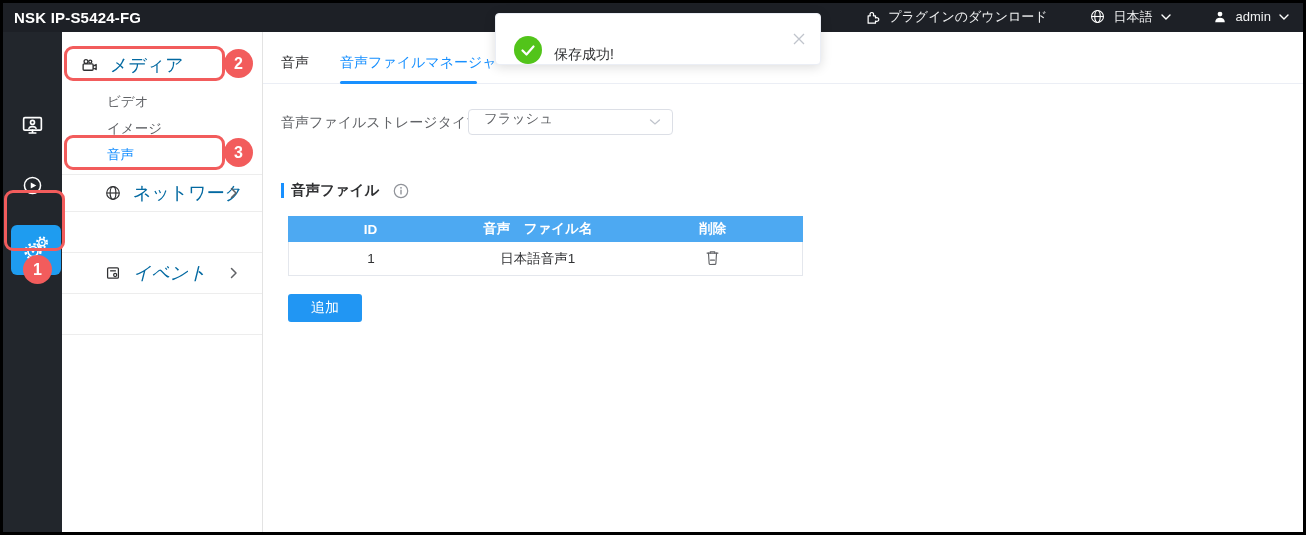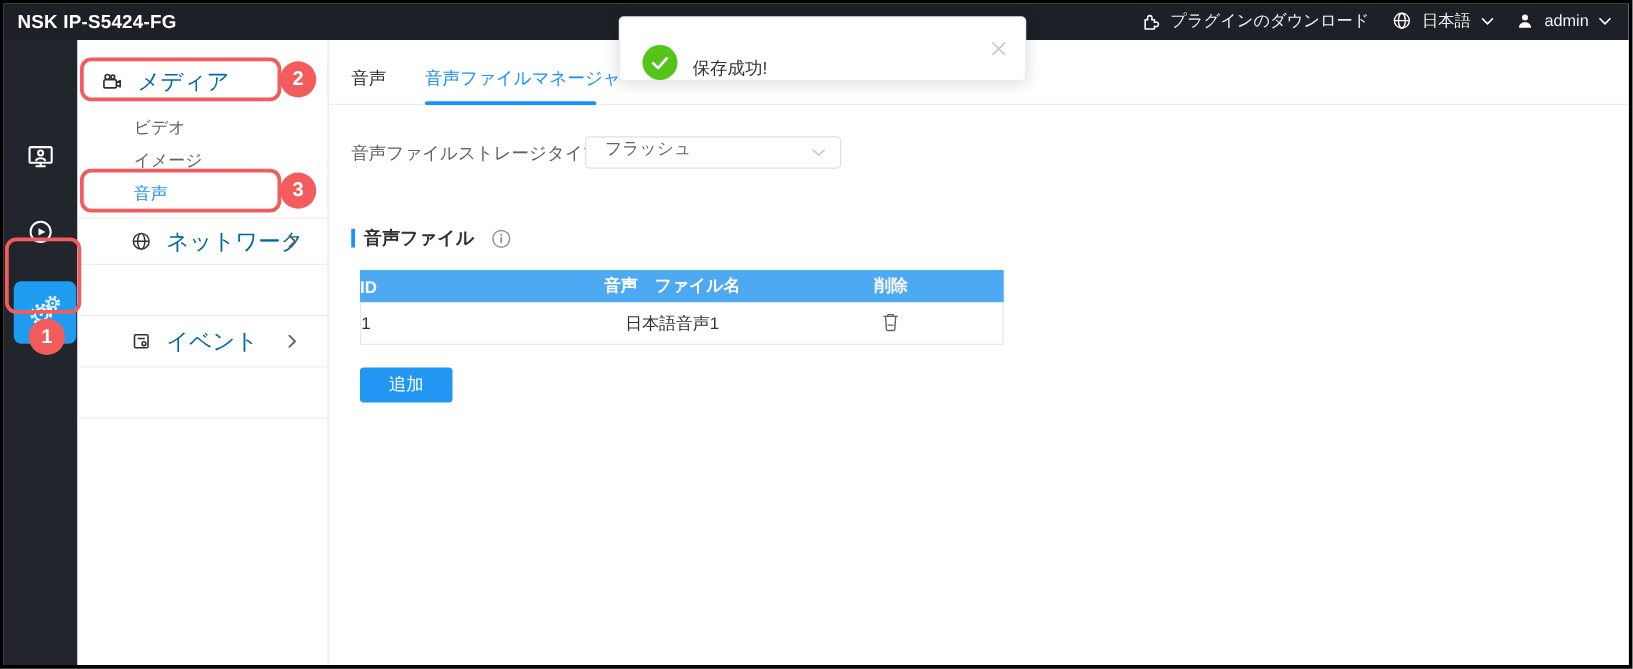--- a/index.html
+++ b/index.html
@@ -3,21 +3,21 @@
 <meta charset="utf-8">
 <style>
   * { margin:0; padding:0; box-sizing:border-box; }
   html,body { width:1306px; height:535px; }
   body { position:relative; background:#000; font-family:"Liberation Sans","DejaVu Sans",sans-serif; }
   .app { position:absolute; left:3px; top:3px; width:1300px; height:529px; background:#fff; overflow:hidden; }
 
   
   .topbar { position:absolute; left:0; top:0; right:0; height:29px; background:#1d2026; display:flex; align-items:center; }
   .topbar .title { color:#fff; font-size:15px; font-weight:bold; margin-left:11px; letter-spacing:.2px; }
-  .topbar-right { position:absolute; right:14px; top:0; height:27px; display:flex; align-items:center; gap:17px; }
+  .topbar-right { position:absolute; right:14px; top:0; height:27px; display:flex; align-items:center; gap:41px; }
   .tb-group { display:flex; align-items:center; gap:8px; color:#f0f1f2; font-size:13px; cursor:pointer; }
   .tb-group svg { display:block; }
 
   
   .toast { position:absolute; left:492px; top:10px; width:326px; height:52px; background:#fff; border:1px solid #ebeef5; border-radius:4px; box-shadow:0 2px 12px rgba(0,0,0,.14); display:flex; align-items:flex-end; padding-left:18px; z-index:100; }
   .toast .check-circle { width:28px; height:28px; border-radius:50%; background:#52c41a; display:flex; align-items:center; justify-content:center; flex:0 0 auto; }
   .toast .msg { margin-left:12px; font-size:14px; color:#303133; }
   .toast .close { position:absolute; right:15px; top:50%; transform:translateY(-50%); cursor:pointer; line-height:0; }
 
   
@@ -51,21 +51,21 @@
   .select .arrow { position:absolute; right:11px; top:50%; transform:translateY(-50%); line-height:0; }
 
   .section { position:absolute; left:18px; top:149px; display:flex; align-items:center; }
   .section .bar { width:3px; height:15px; background:#1890ff; }
   .section .stitle { margin-left:7px; font-size:14.5px; font-weight:bold; color:#303133;text-align:center; }
   .section .info { margin-left:14px; line-height:0; cursor:pointer; }
 
   .table { position:absolute; left:25px; top:184px; width:515px; font-size:13.5px; }
   .thead { display:flex; height:26px; background:#4da9f2; color:#fff; font-weight:bold; align-items:center; }
   .trow { display:flex; height:34px; background:#fff; align-items:center; color:#303133; border:1px solid #e4e7ed; border-top:none; }
-  .c1 { width:32%; text-align:left; }
+  .c1 { width:32%; text-align:center; }
   .c2 { width:33%; text-align:center; }
   .c3 { width:35%; text-align:center; }
   .del-btn { display:inline-block; line-height:0; cursor:pointer; }
 
   .add-btn { position:absolute; left:25px; top:262px; width:74px; height:28px; background:#2196f3; border:none; border-radius:3px; color:#fff; font-size:14px; cursor:pointer; font-family:inherit; }
 
   
   .ann-box { position:absolute; border:3px solid #f25c5c; border-radius:9px; pointer-events:none; }
   .ann-badge { position:absolute; width:29px; height:29px; border-radius:50%; background:#f25c5c; color:#fff; font-size:16px; font-weight:bold; display:flex; align-items:center; justify-content:center; pointer-events:none; }
   .box1 { left:1px; top:187px; width:61px; height:61px; }
@@ -194,21 +194,21 @@
         </svg>
       <span>ネットワーク</span>
       <span class="sb-chevron"><svg width="8" height="12" viewBox="0 0 8 12" fill="none" stroke="#606266" stroke-width="1.5" stroke-linecap="round" stroke-linejoin="round">
             <path d="M1.5 1.5L6 6l-4.5 4.5"></path>
           </svg></span>
     </div>
     <div class="sb-sep" style="top:179px;"></div>
 
     <div class="sb-sep" style="top:220px;"></div>
 
-    <div class="sb-row sb-top" style="top:220px;height:41px;">
+    <div class="sb-row sb-top" style="top:220px;height:41px;font-style:italic;">
       <svg width="18" height="18" viewBox="0 0 20 20" fill="none" stroke="#303133" stroke-width="1.4">
           <rect x="4" y="4.2" width="12" height="11.6" rx="1.2"></rect>
           <path d="M6.8 7.6h6.4"></path>
           <circle cx="12.4" cy="12.2" r="1.7"></circle>
         </svg>
       <span>イベント</span>
       <span class="sb-chevron"><svg width="8" height="12" viewBox="0 0 8 12" fill="none" stroke="#606266" stroke-width="1.5" stroke-linecap="round" stroke-linejoin="round">
             <path d="M1.5 1.5L6 6l-4.5 4.5"></path>
           </svg></span>
     </div>

